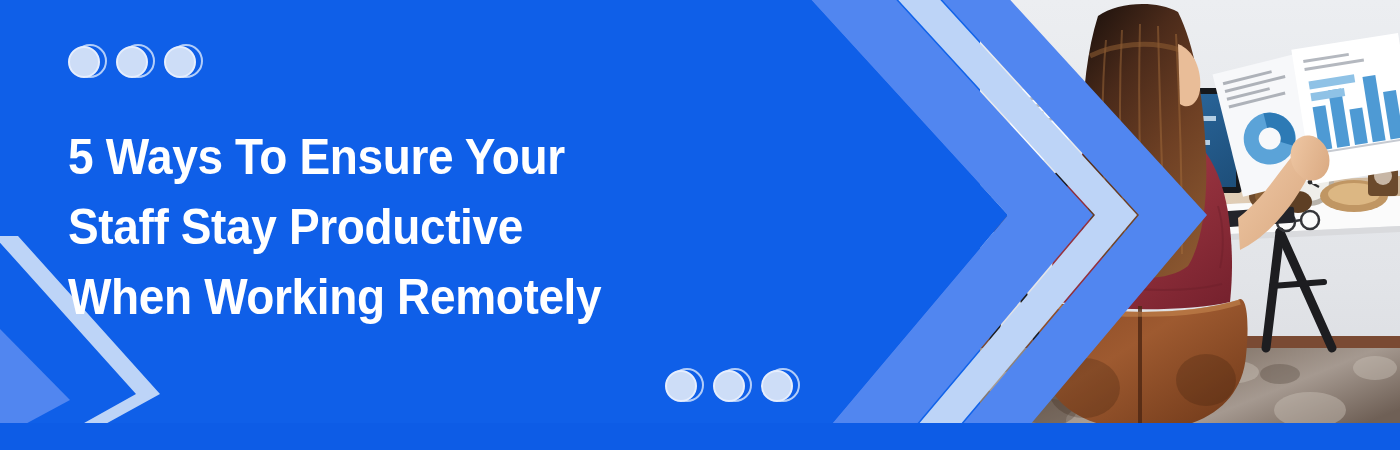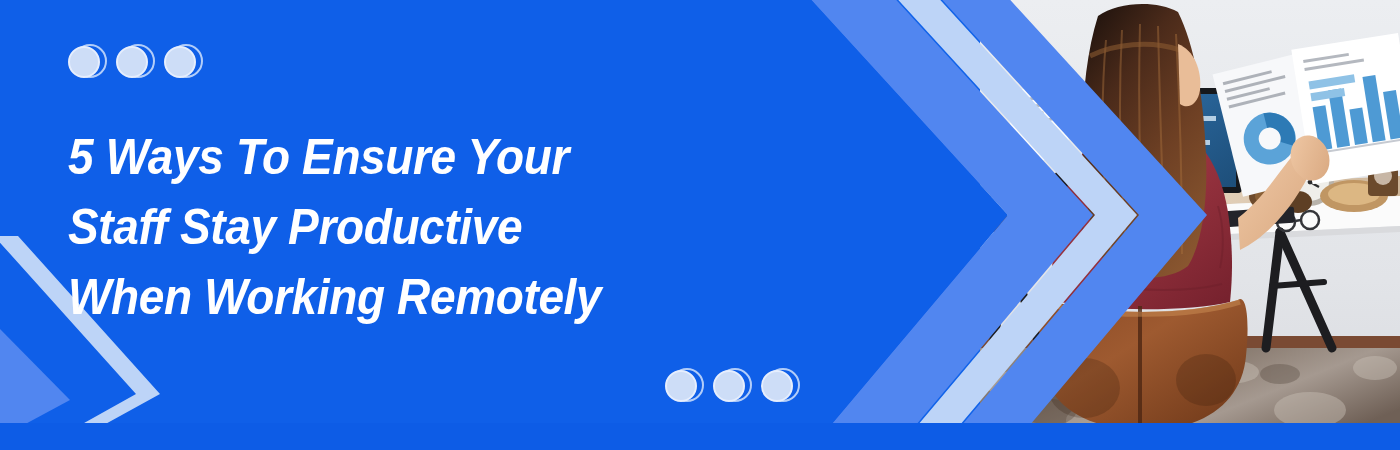--- a/index.html
+++ b/index.html
@@ -8,21 +8,20 @@
     overflow:hidden;
     background:#0d5ce6;
     font-family:"Liberation Sans", sans-serif;
   }
 
   .banner {
     position:relative;
     width:1400px; height:423px;
     overflow:hidden;
     background:#0d5ce6;
-    font-style:italic;
   }
 
   
   .bg-base {
     position:absolute; inset:0;
     background:#0f5fe8;
   }
   
   .bg-diag {
     position:absolute; inset:0;

